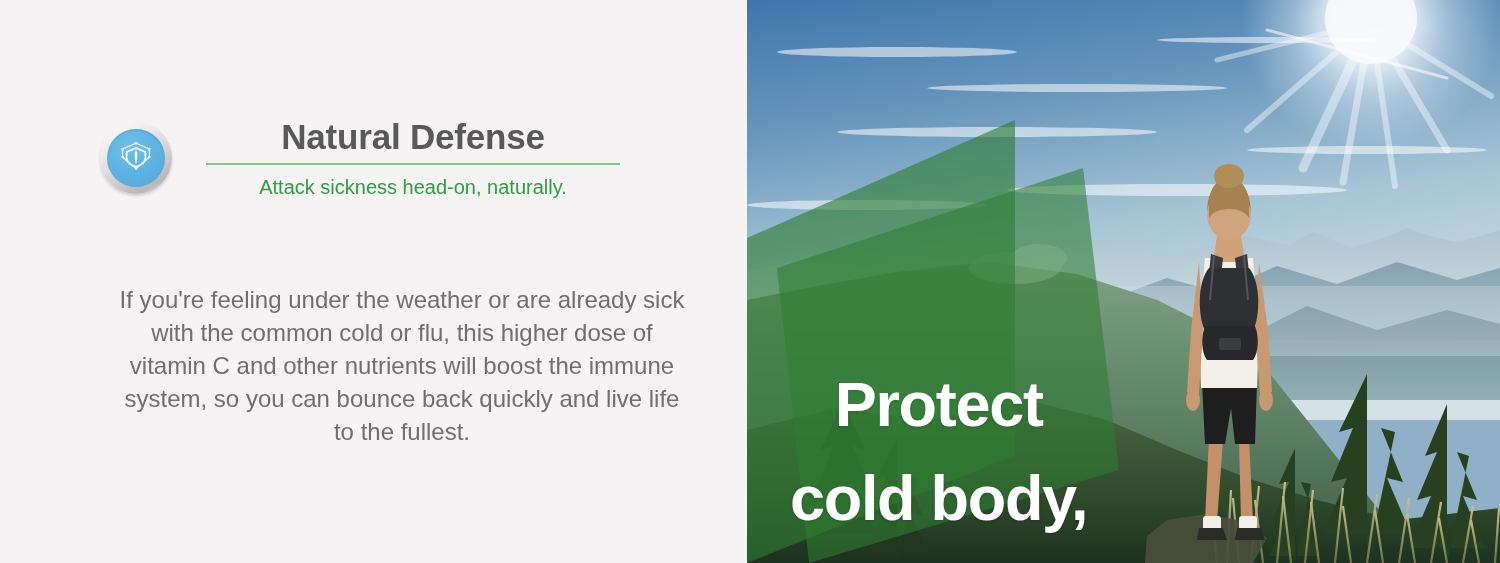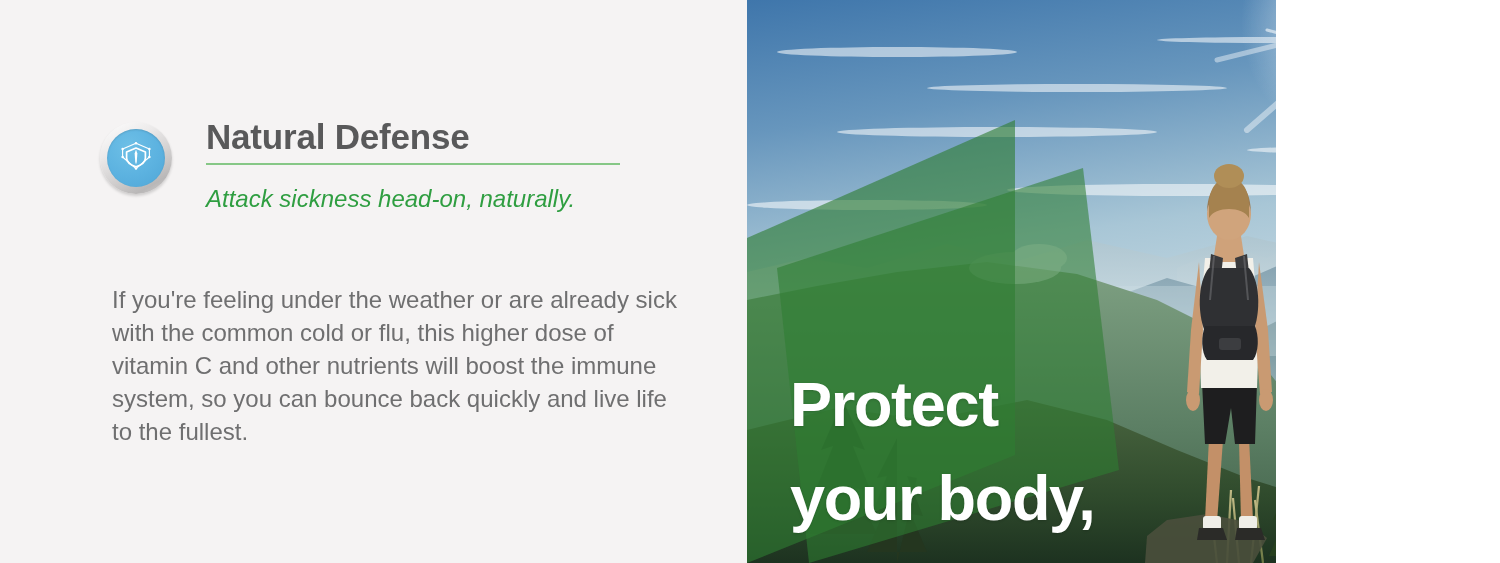--- a/index.html
+++ b/index.html
@@ -2,25 +2,26 @@
 <html><head>
 <meta charset="utf-8">
 <style>
   html, body {
     margin: 0;
     padding: 0;
     background: #ffffff;
   }
   #page {
     position: relative;
-    width: 1276px;
+    width: 1500px;
     height: 563px;
     overflow: hidden;
     background: #ec4899;
     font-family: "Liberation Sans", sans-serif;
+    text-align: center;
   }
 
   
   #left-panel {
     position: absolute;
     left: 0; top: 0;
     width: 747px;
     height: 563px;
     background: #f5f3f3;
   }
@@ -75,24 +76,23 @@
     color: #59595a;
     white-space: nowrap;
   }
   .title-rule {
     margin-top: 5px;
     width: 414px;
     height: 2px;
     background: #86c786;
   }
   .panel-subtitle {
-    margin: 19px 0 0 0;
+    margin: 7px 0 0 0;
     font-family: "Liberation Sans Narrow", "Liberation Sans", sans-serif;
-    font-size: 24px;
-    font-style: italic;
+    font-size: 20px;
     font-weight: normal;
     line-height: 30px;
     color: #2f9e41;
     white-space: nowrap;
   }
 
   
   .panel-body {
     position: absolute;
     left: 100px;
@@ -362,17 +362,17 @@
 
         <polygon points="0,238 268,120 268,455 0,563" fill="#2e7d32" opacity="0.62"></polygon>
 
         <polygon points="30,268 336,168 372,470 62,563" fill="#2e7d32" opacity="0.58"></polygon>
 
       </g>
     </svg>
 
     <h2 class="headline">
       <span>Protect</span>
-      <span>your body,</span>
+      <span>cold body,</span>
     </h2>
   </div>
 
 </div>
 
 </body></html>

